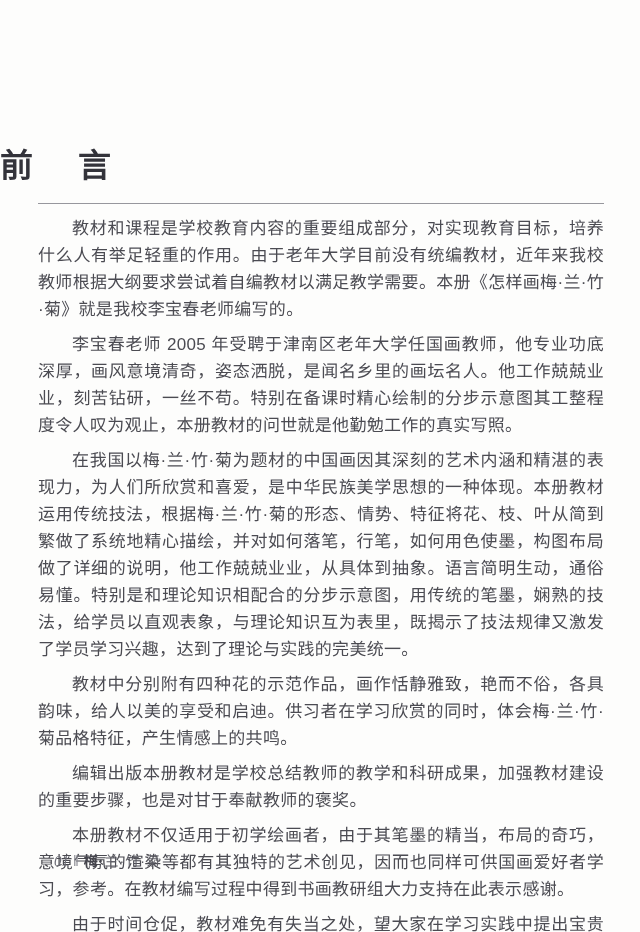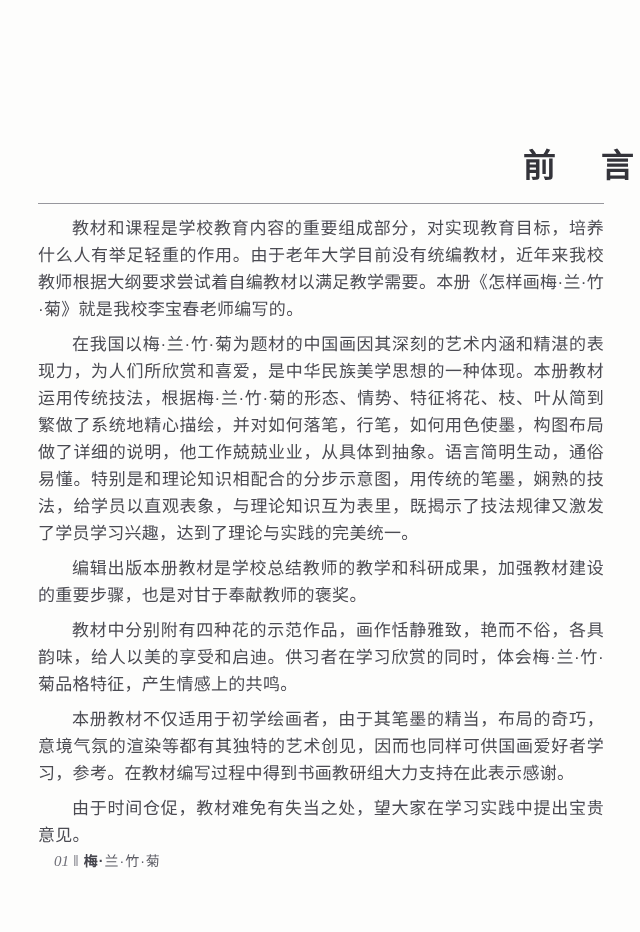--- a/index.html
+++ b/index.html
@@ -11,21 +11,21 @@
     position: relative;
     width: 640px;
     height: 932px;
     margin: 0 auto;
     background: #fdfdfc;
     overflow: hidden;
     font-family: "Liberation Sans", "DejaVu Sans", sans-serif;
   }
   .title-block {
     padding-top: 146px;
-    text-align: right;
+    text-align: left;
   }
   .page-title {
     margin: 0;
     font-family: "Liberation Serif", "DejaVu Serif", serif;
     font-size: 33px;
     font-weight: 700;
     line-height: 40px;
     letter-spacing: 6px;
     color: #33333a;
   }
@@ -84,23 +84,24 @@
 <div class="page">
 
   <div class="title-block">
     <h1 class="page-title">前　言</h1>
   </div>
 
   <hr class="title-divider">
 
   <div class="content">
     <p>教材和课程是学校教育内容的重要组成部分，对实现教育目标，培养什么人有举足轻重的作用。由于老年大学目前没有统编教材，近年来我校教师根据大纲要求尝试着自编教材以满足教学需要。本册《怎样画梅·兰·竹·菊》就是我校李宝春老师编写的。</p>
+    <p>李宝春老师 2005 年受聘于津南区老年大学任国画教师，他专业功底深厚，画风意境清奇，姿态洒脱，是闻名乡里的画坛名人。他工作兢兢业业，刻苦钻研，一丝不苟。特别在备课时精心绘制的分步示意图其工整程度令人叹为观止，本册教材的问世就是他勤勉工作的真实写照。</p>
     <p>在我国以梅·兰·竹·菊为题材的中国画因其深刻的艺术内涵和精湛的表现力，为人们所欣赏和喜爱，是中华民族美学思想的一种体现。本册教材运用传统技法，根据梅·兰·竹·菊的形态、情势、特征将花、枝、叶从简到繁做了系统地精心描绘，并对如何落笔，行笔，如何用色使墨，构图布局做了详细的说明，他工作兢兢业业，从具体到抽象。语言简明生动，通俗易懂。特别是和理论知识相配合的分步示意图，用传统的笔墨，娴熟的技法，给学员以直观表象，与理论知识互为表里，既揭示了技法规律又激发了学员学习兴趣，达到了理论与实践的完美统一。</p>
+    <p>教材中分别附有四种花的示范作品，画作恬静雅致，艳而不俗，各具韵味，给人以美的享受和启迪。供习者在学习欣赏的同时，体会梅·兰·竹·菊品格特征，产生情感上的共鸣。</p>
     <p>编辑出版本册教材是学校总结教师的教学和科研成果，加强教材建设的重要步骤，也是对甘于奉献教师的褒奖。</p>
-    <p>教材中分别附有四种花的示范作品，画作恬静雅致，艳而不俗，各具韵味，给人以美的享受和启迪。供习者在学习欣赏的同时，体会梅·兰·竹·菊品格特征，产生情感上的共鸣。</p>
     <p>本册教材不仅适用于初学绘画者，由于其笔墨的精当，布局的奇巧，意境气氛的渲染等都有其独特的艺术创见，因而也同样可供国画爱好者学习，参考。在教材编写过程中得到书画教研组大力支持在此表示感谢。</p>
     <p>由于时间仓促，教材难免有失当之处，望大家在学习实践中提出宝贵意见。</p>
   </div>
 
   <div class="page-footer">
     <span class="footer-page-number">01</span><span class="footer-separator">‖</span><span class="footer-book-title">梅·兰·竹·菊</span>
   </div>
 
 </div>
 

